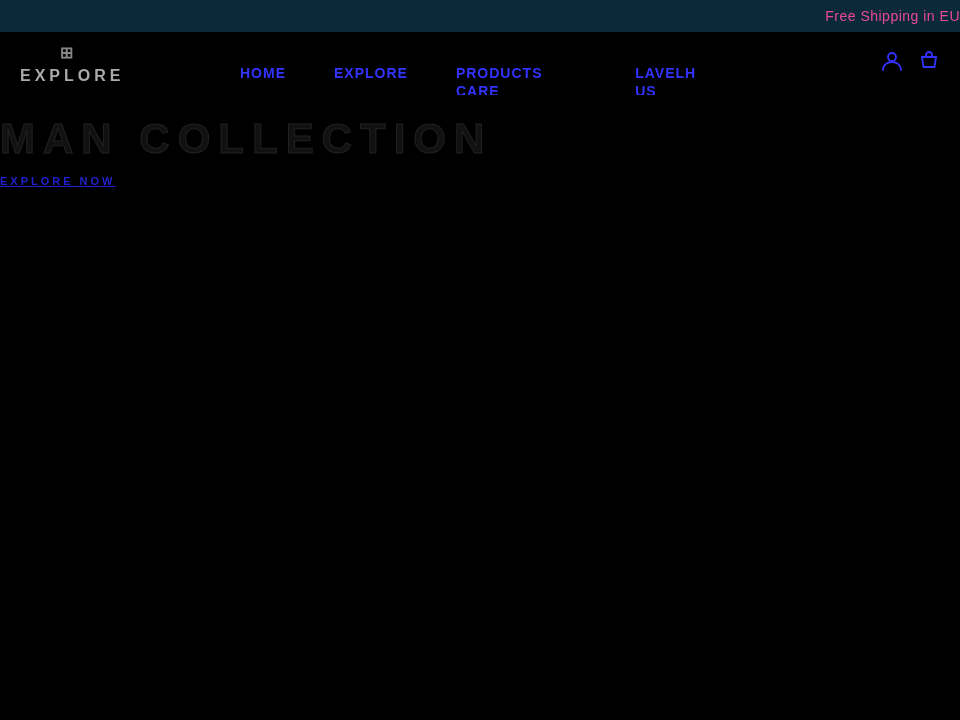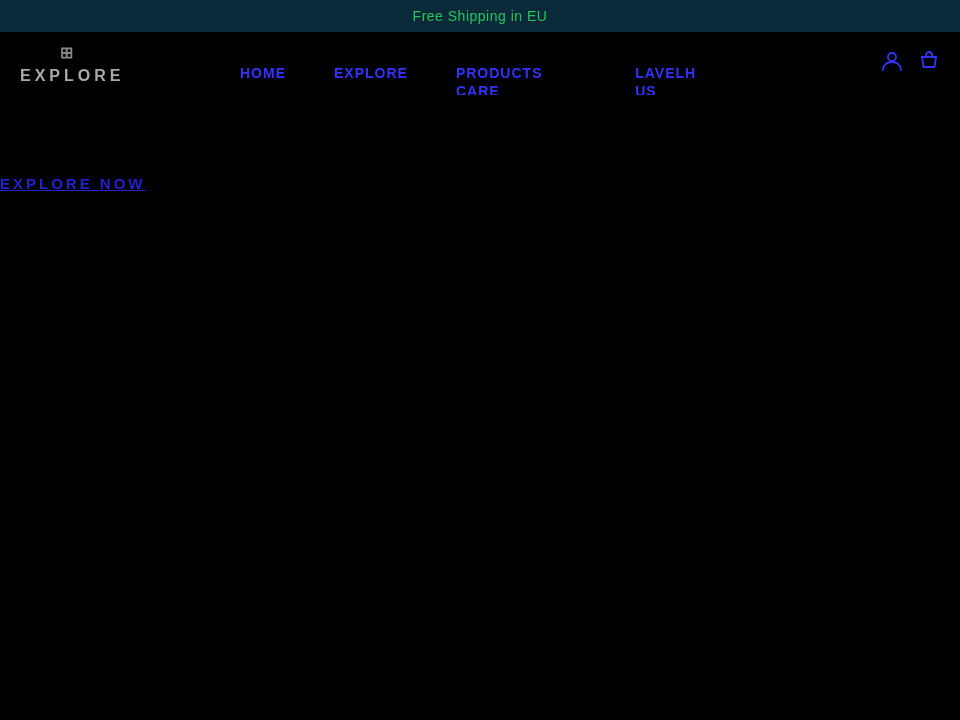--- a/index.html
+++ b/index.html
@@ -12,22 +12,22 @@
       width: 960px;
       height: 720px;
       background-color: #000000;
       font-family: 'Arial', sans-serif;
       overflow: hidden;
     }
 
     
     .announcement-bar {
       background-color: #0a2a3a;
-      color: #22c55e;
-      text-align: center;
+      color: #ec4899;
+      text-align: right;
       padding: 8px 0;
       font-size: 14px;
       letter-spacing: 0.5px;
     }
 
     
     .header {
       display: flex;
       align-items: center;
       justify-content: space-between;
@@ -105,21 +105,21 @@
       letter-spacing: 8px;
       text-transform: uppercase;
       
       -webkit-text-stroke: 1px #222222;
     }
 
     .hero-subtext {
       position: absolute;
       top: 80px;
       left: 0;
-      font-size: 15px;
+      font-size: 11px;
       font-weight: 700;
       color: #2222cc;
       letter-spacing: 3px;
       text-transform: uppercase;
       text-decoration: underline;
       cursor: pointer;
     }
   </style>
 </head>
 <body>
@@ -170,16 +170,17 @@
       <svg width="22" height="22" viewBox="0 0 22 22" fill="none" xmlns="http://www.w3.org/2000/svg">
         <path d="M4 7h14l-1.5 10H5.5L4 7z" stroke="#3333ff" stroke-width="1.8"></path>
         <path d="M8 7V5a3 3 0 016 0v2" stroke="#3333ff" stroke-width="1.8" stroke-linecap="round"></path>
       </svg>
     </span>
   </div>
 </header>
 
 <section class="hero">
 
+  <div class="hero-headline">MAN COLLECTION</div>
 
   <div class="hero-subtext">EXPLORE NOW</div>
 
 </section>
 
 </body></html>

